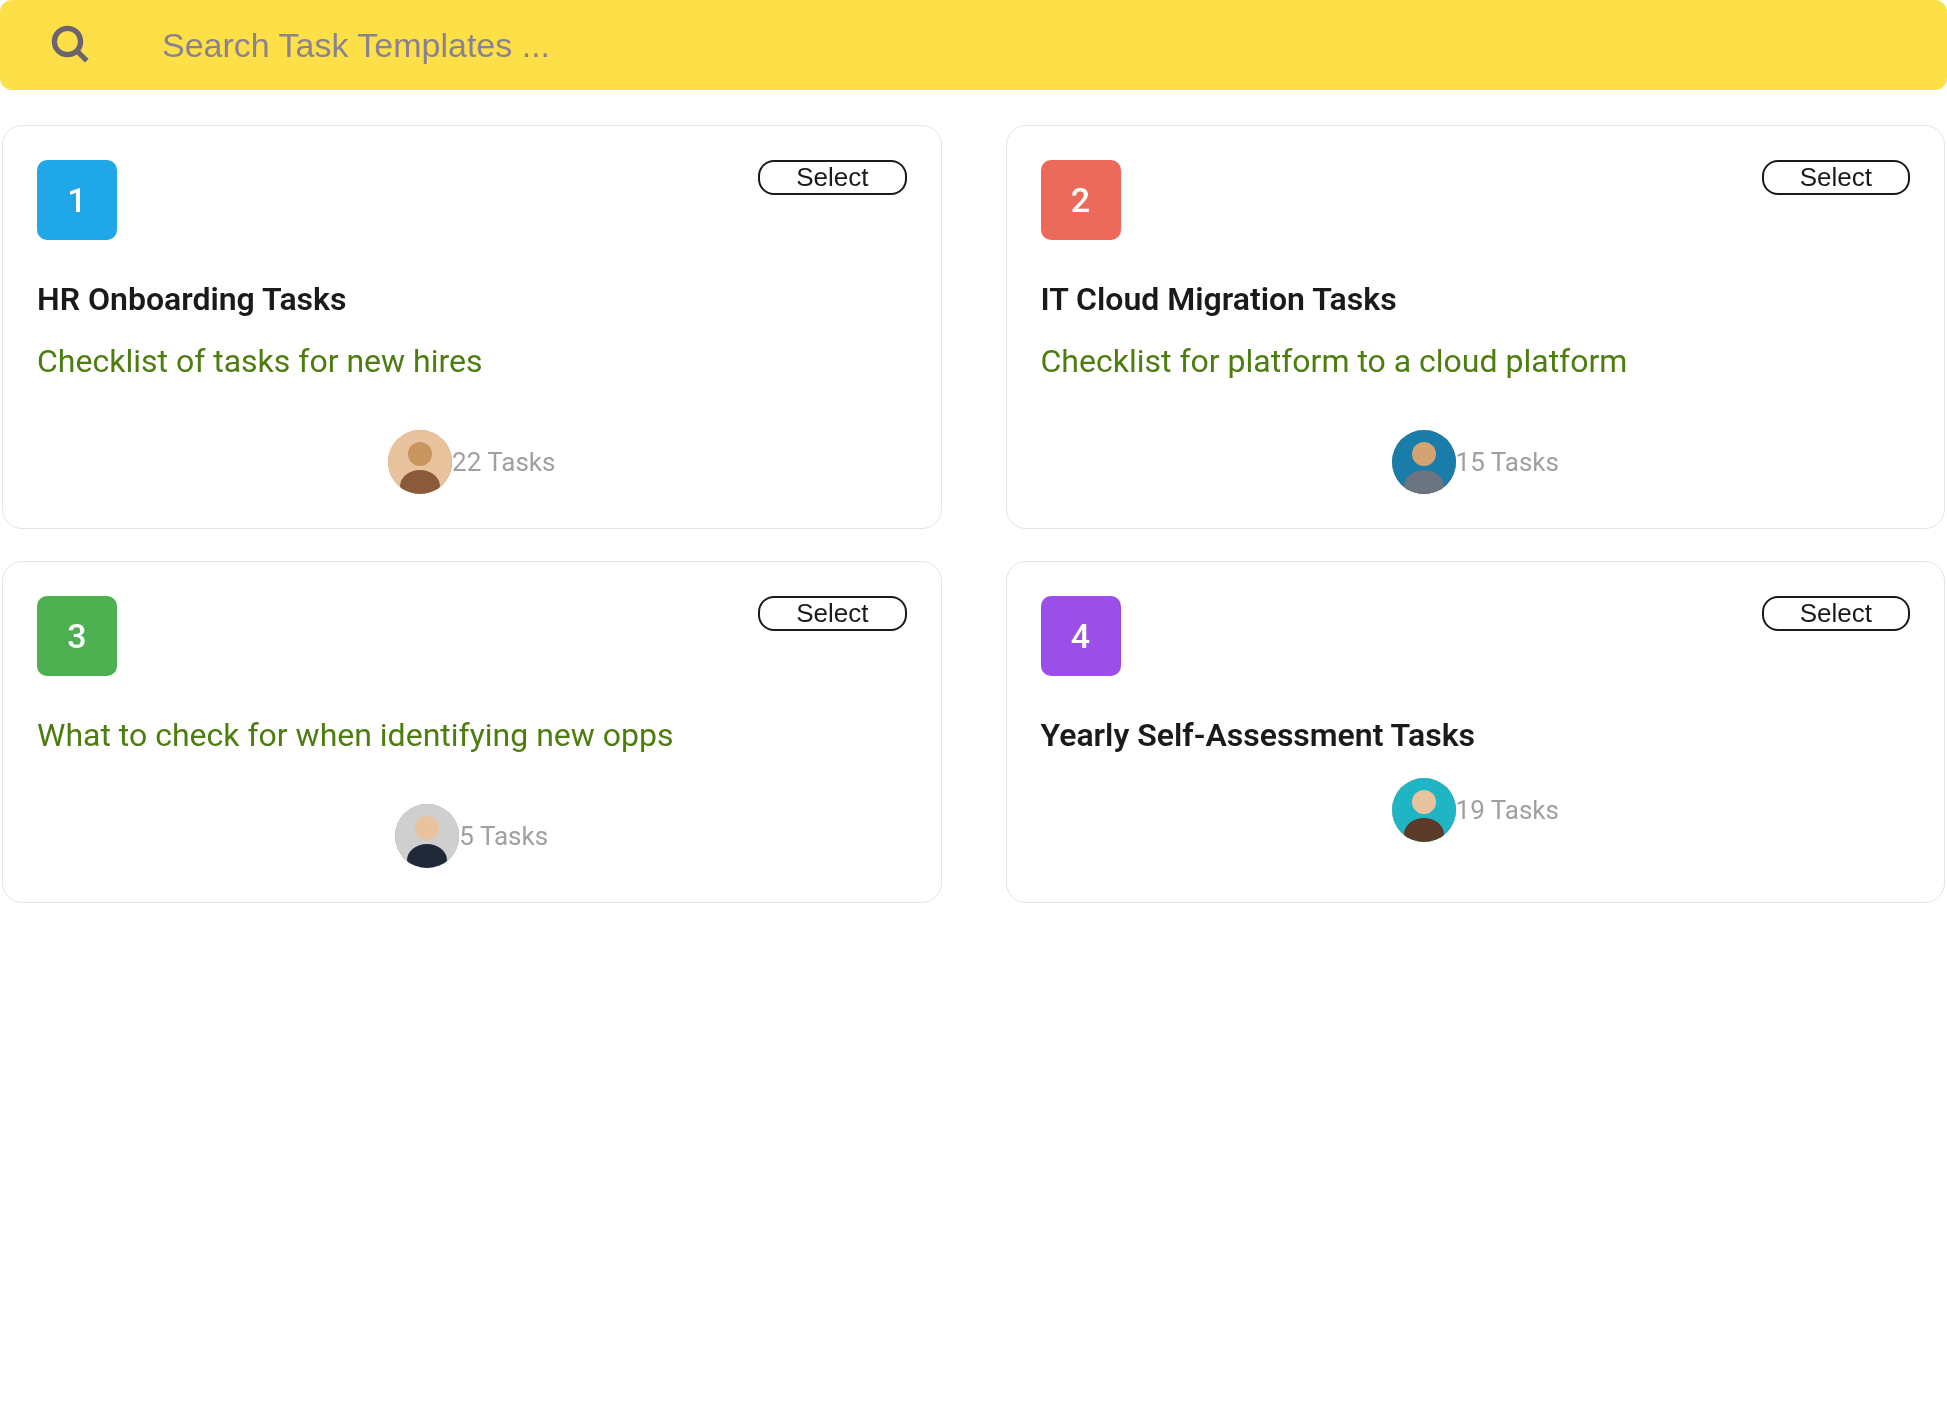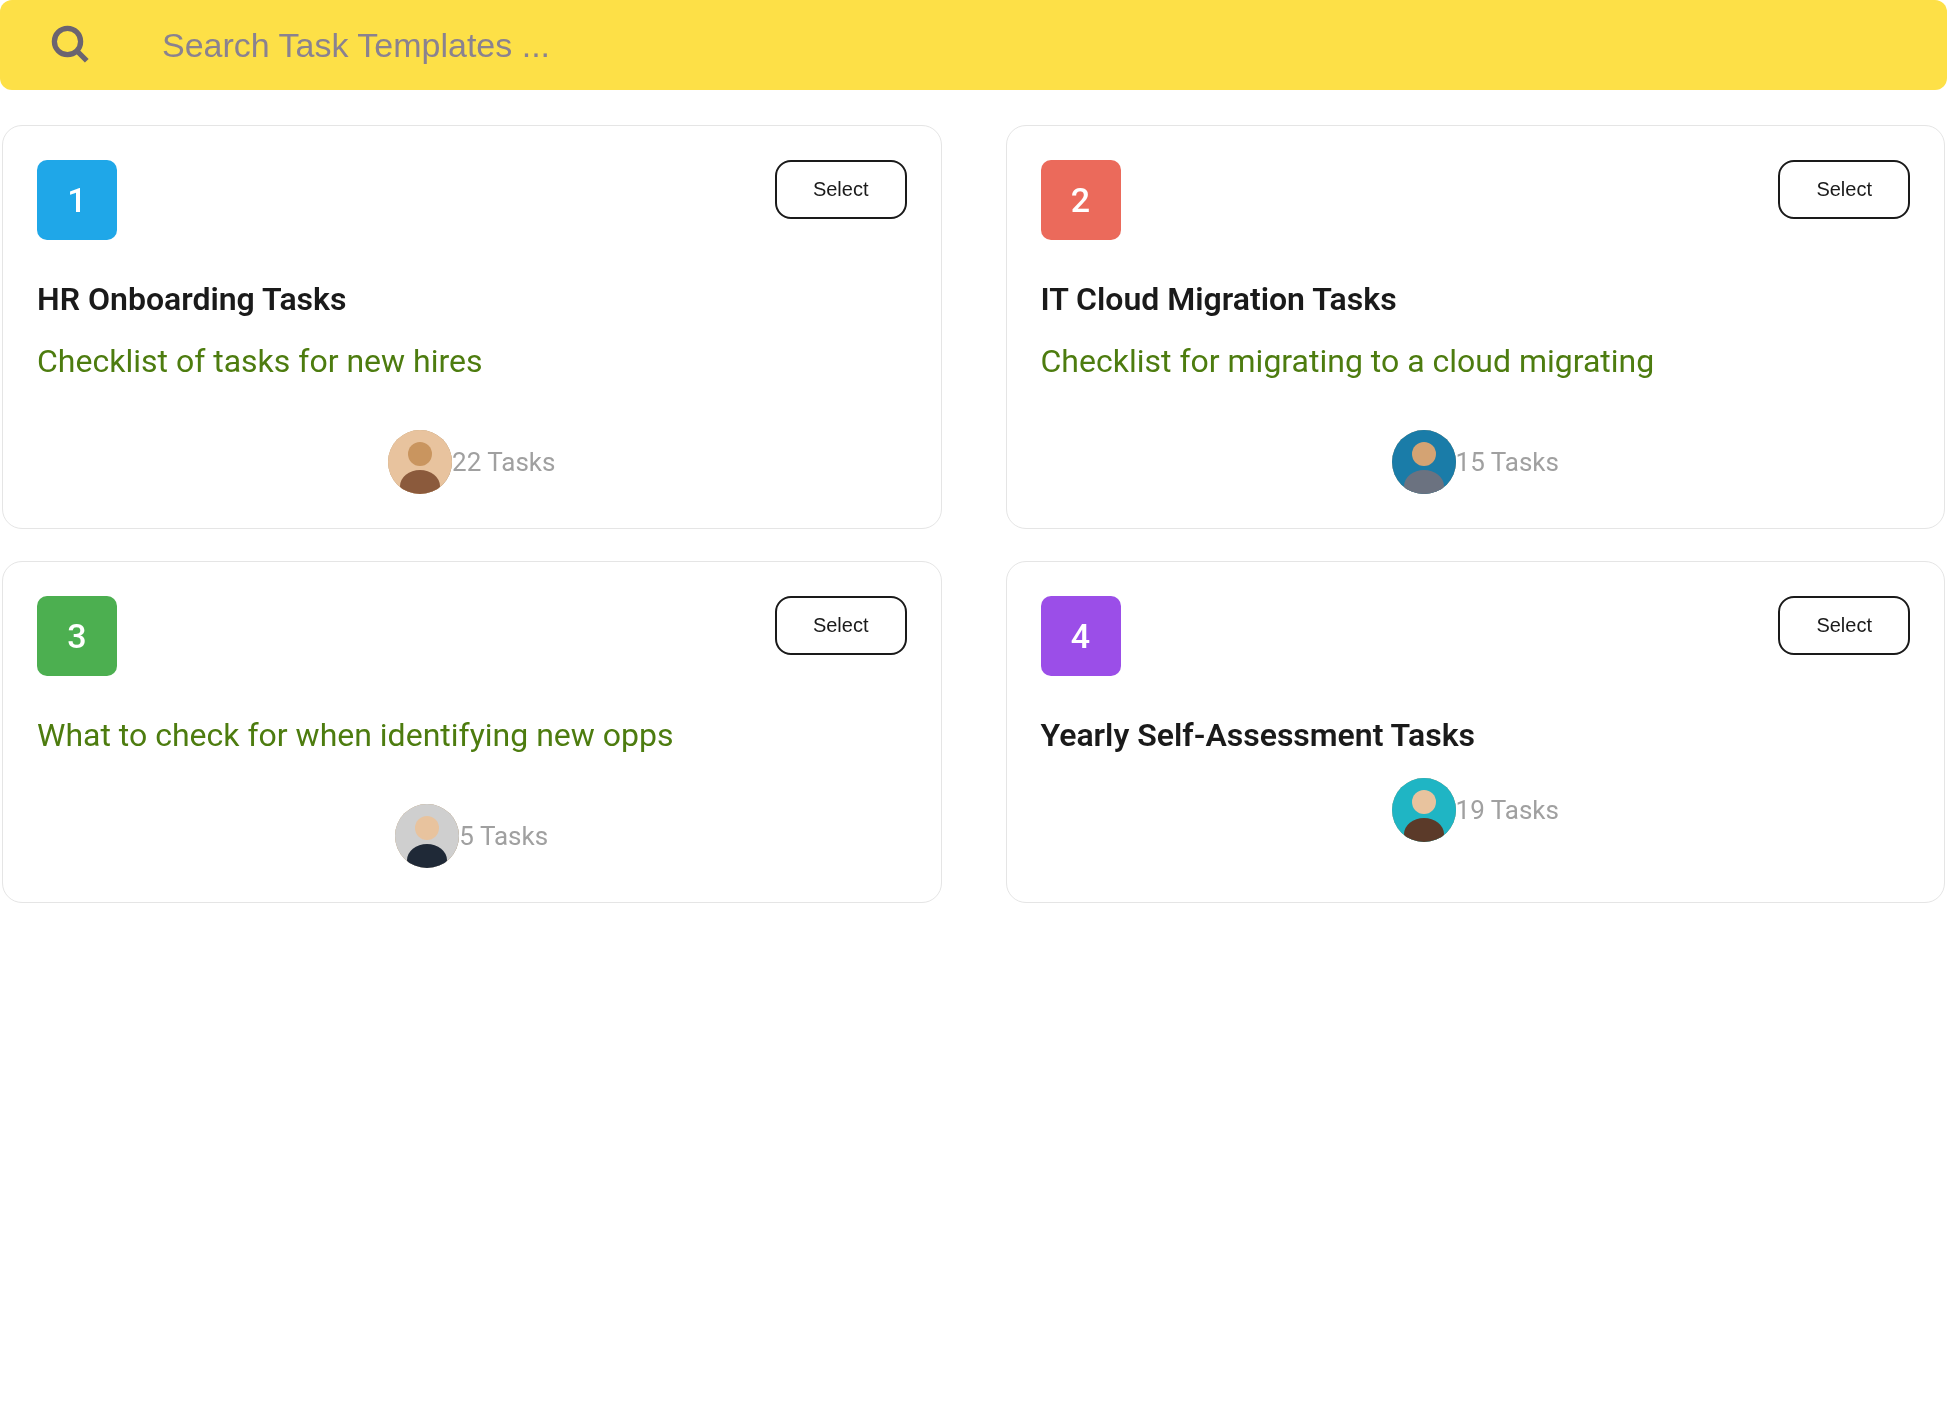--- a/index.html
+++ b/index.html
@@ -70,22 +70,22 @@
       align-items: center;
       justify-content: center;
       font-size: 34px;
       font-weight: 500;
       color: #ffffff;
     }
     .select-button {
       background: #ffffff;
       border: 2px solid #1a1a1a;
       border-radius: 16px;
-      padding: 16px 36px;
-      font-size: 20px;
+      padding: 0 36px;
+      font-size: 26px;
       font-weight: 400;
       color: #1a1a1a;
       cursor: pointer;
     }
     .card-title {
       font-size: 32px;
       font-weight: 600;
       color: #1a1a1a;
       margin-bottom: 24px;
     }
@@ -149,21 +149,21 @@
       <span class="task-count">22 Tasks</span>
     </div>
   </div>
 
   <div class="card">
     <div class="card-header">
       <div class="card-number" style="background:#eb6a5b">2</div>
       <button class="select-button">Select</button>
     </div>
     <h2 class="card-title">IT Cloud Migration Tasks</h2>
-    <p class="card-description">Checklist for migrating to a cloud migrating</p>
+    <p class="card-description">Checklist for platform to a cloud platform</p>
     <div class="card-footer">
       <div class="avatar">
         <svg viewBox="0 0 64 64">
             <rect width="64" height="64" fill="#1a7ca8"></rect>
             <circle cx="32" cy="24" r="12" fill="#d4a373"></circle>
             <ellipse cx="32" cy="56" rx="20" ry="16" fill="#6b7280"></ellipse>
           </svg>
       </div>
       <span class="task-count">15 Tasks</span>
     </div>

